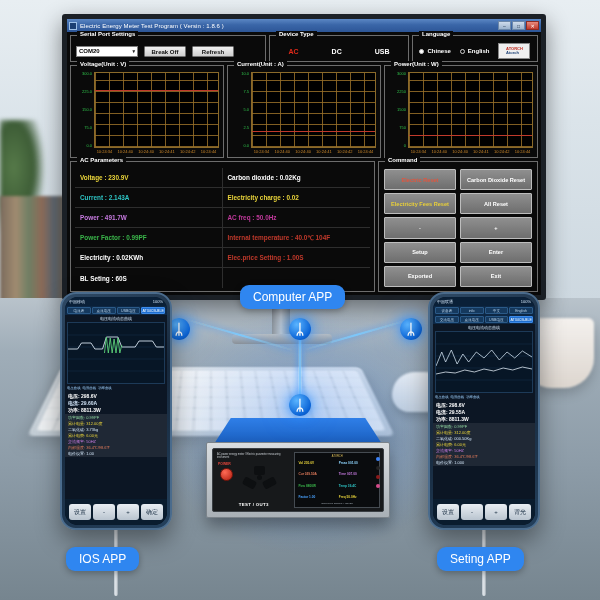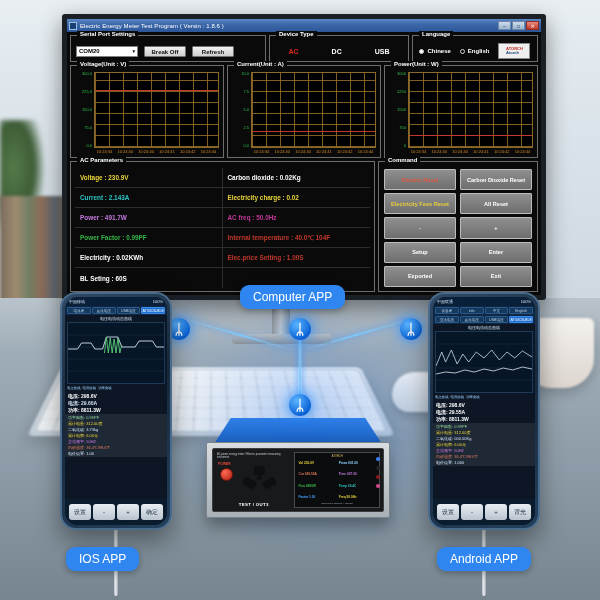--- a/index.html
+++ b/index.html
@@ -678,13 +678,13 @@
       <div class="ph-key">设置</div>
       <div class="ph-key">-</div>
       <div class="ph-key">+</div>
       <div class="ph-key">背光</div>
     </div>
   </div>
 </div>
 
 <div class="badge" id="badge-computer">Computer APP</div>
 <div class="badge" id="badge-ios">IOS APP</div>
-<div class="badge" id="badge-android">Android APP</div>
+<div class="badge" id="badge-android">Seting APP</div>
 
 </body></html>

